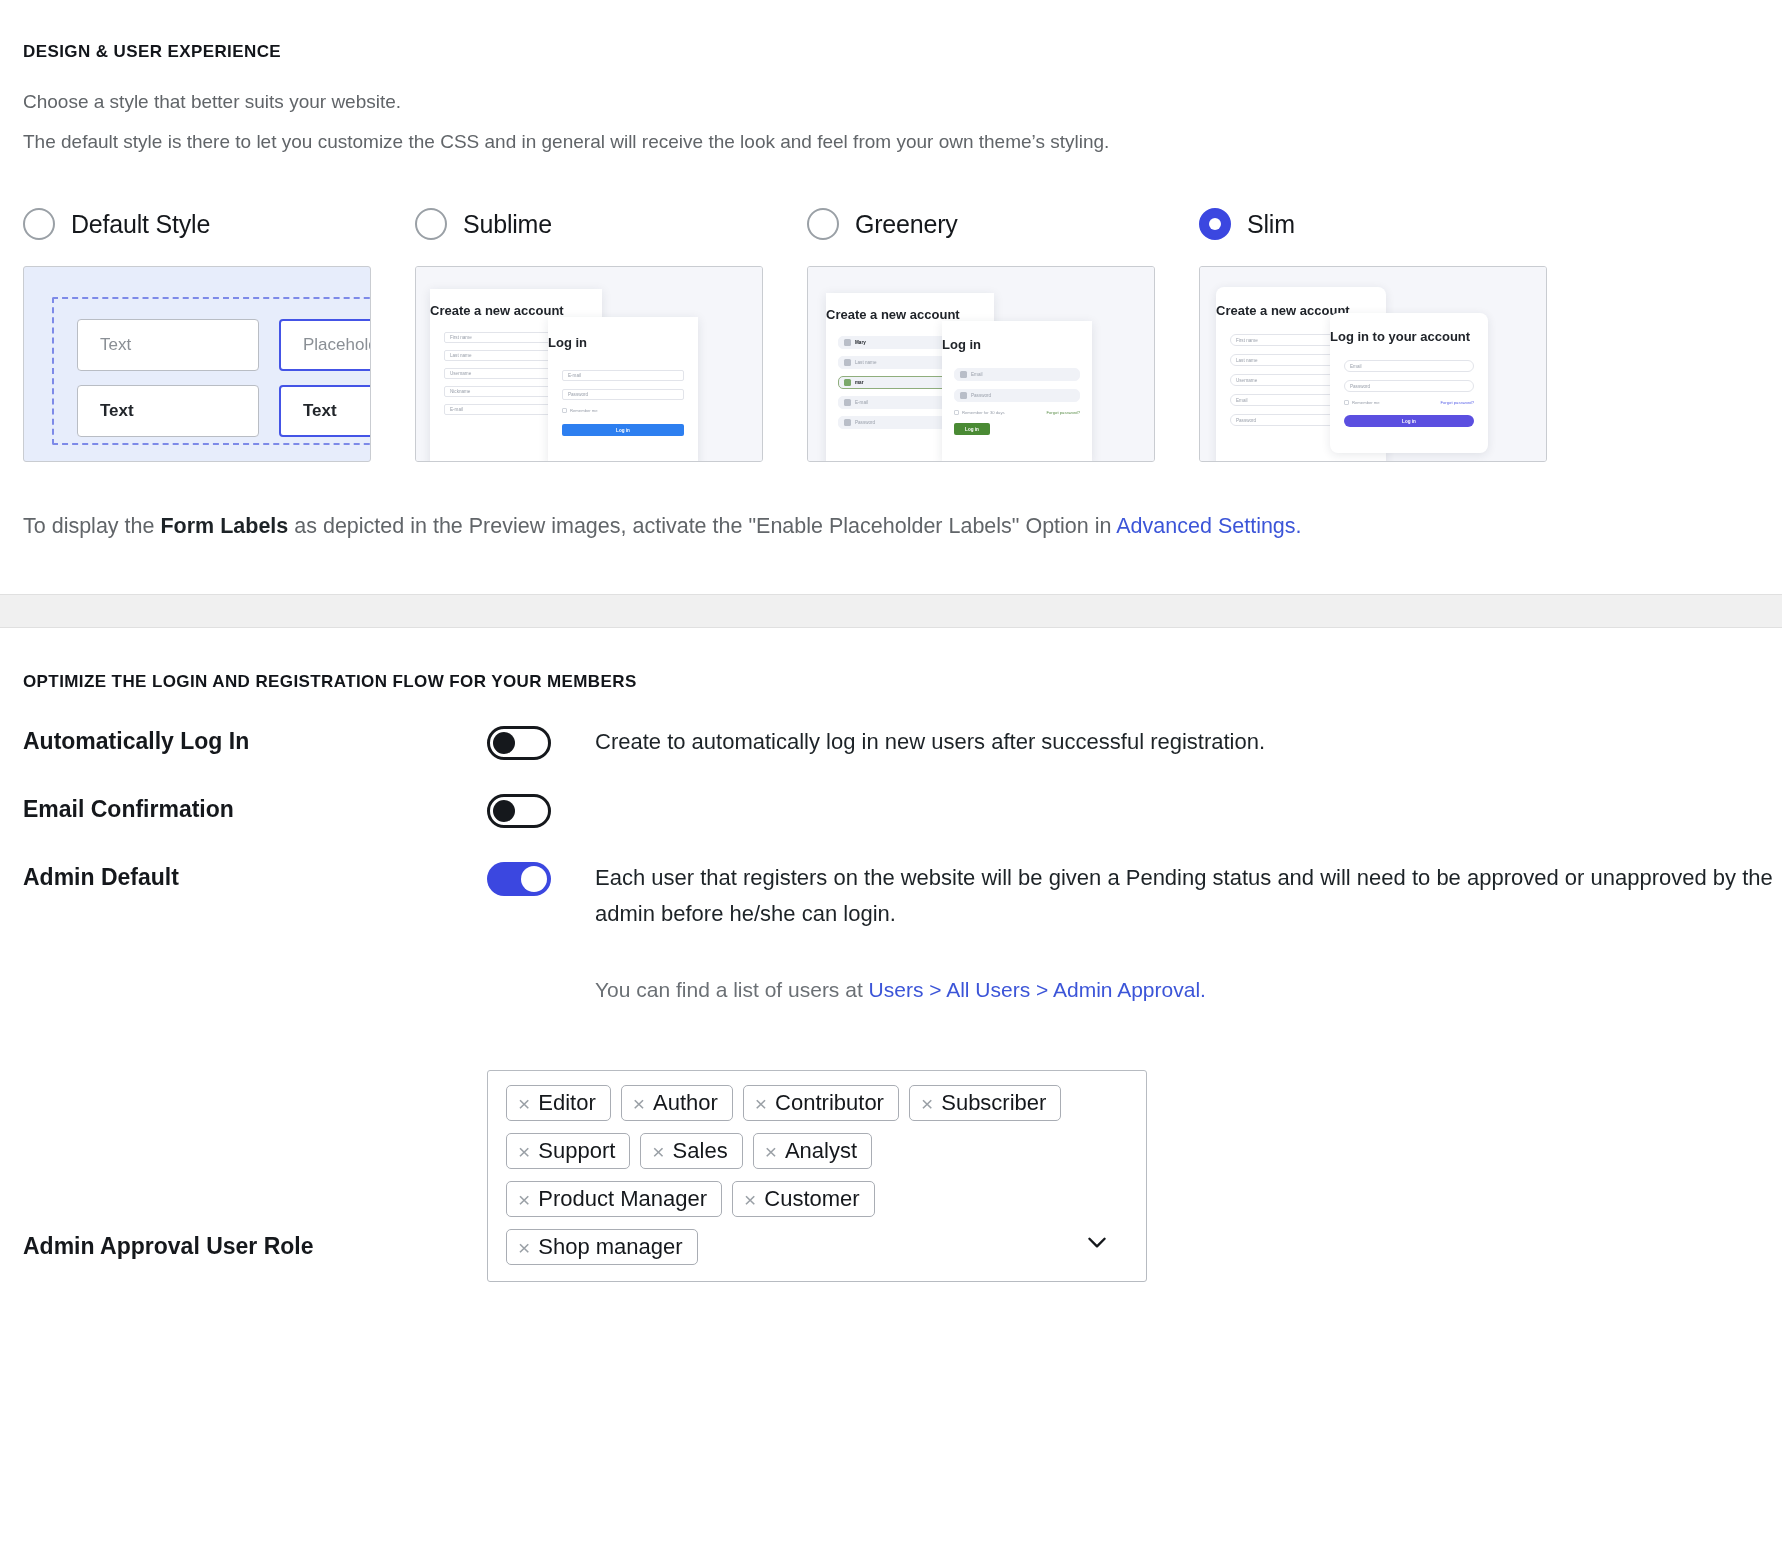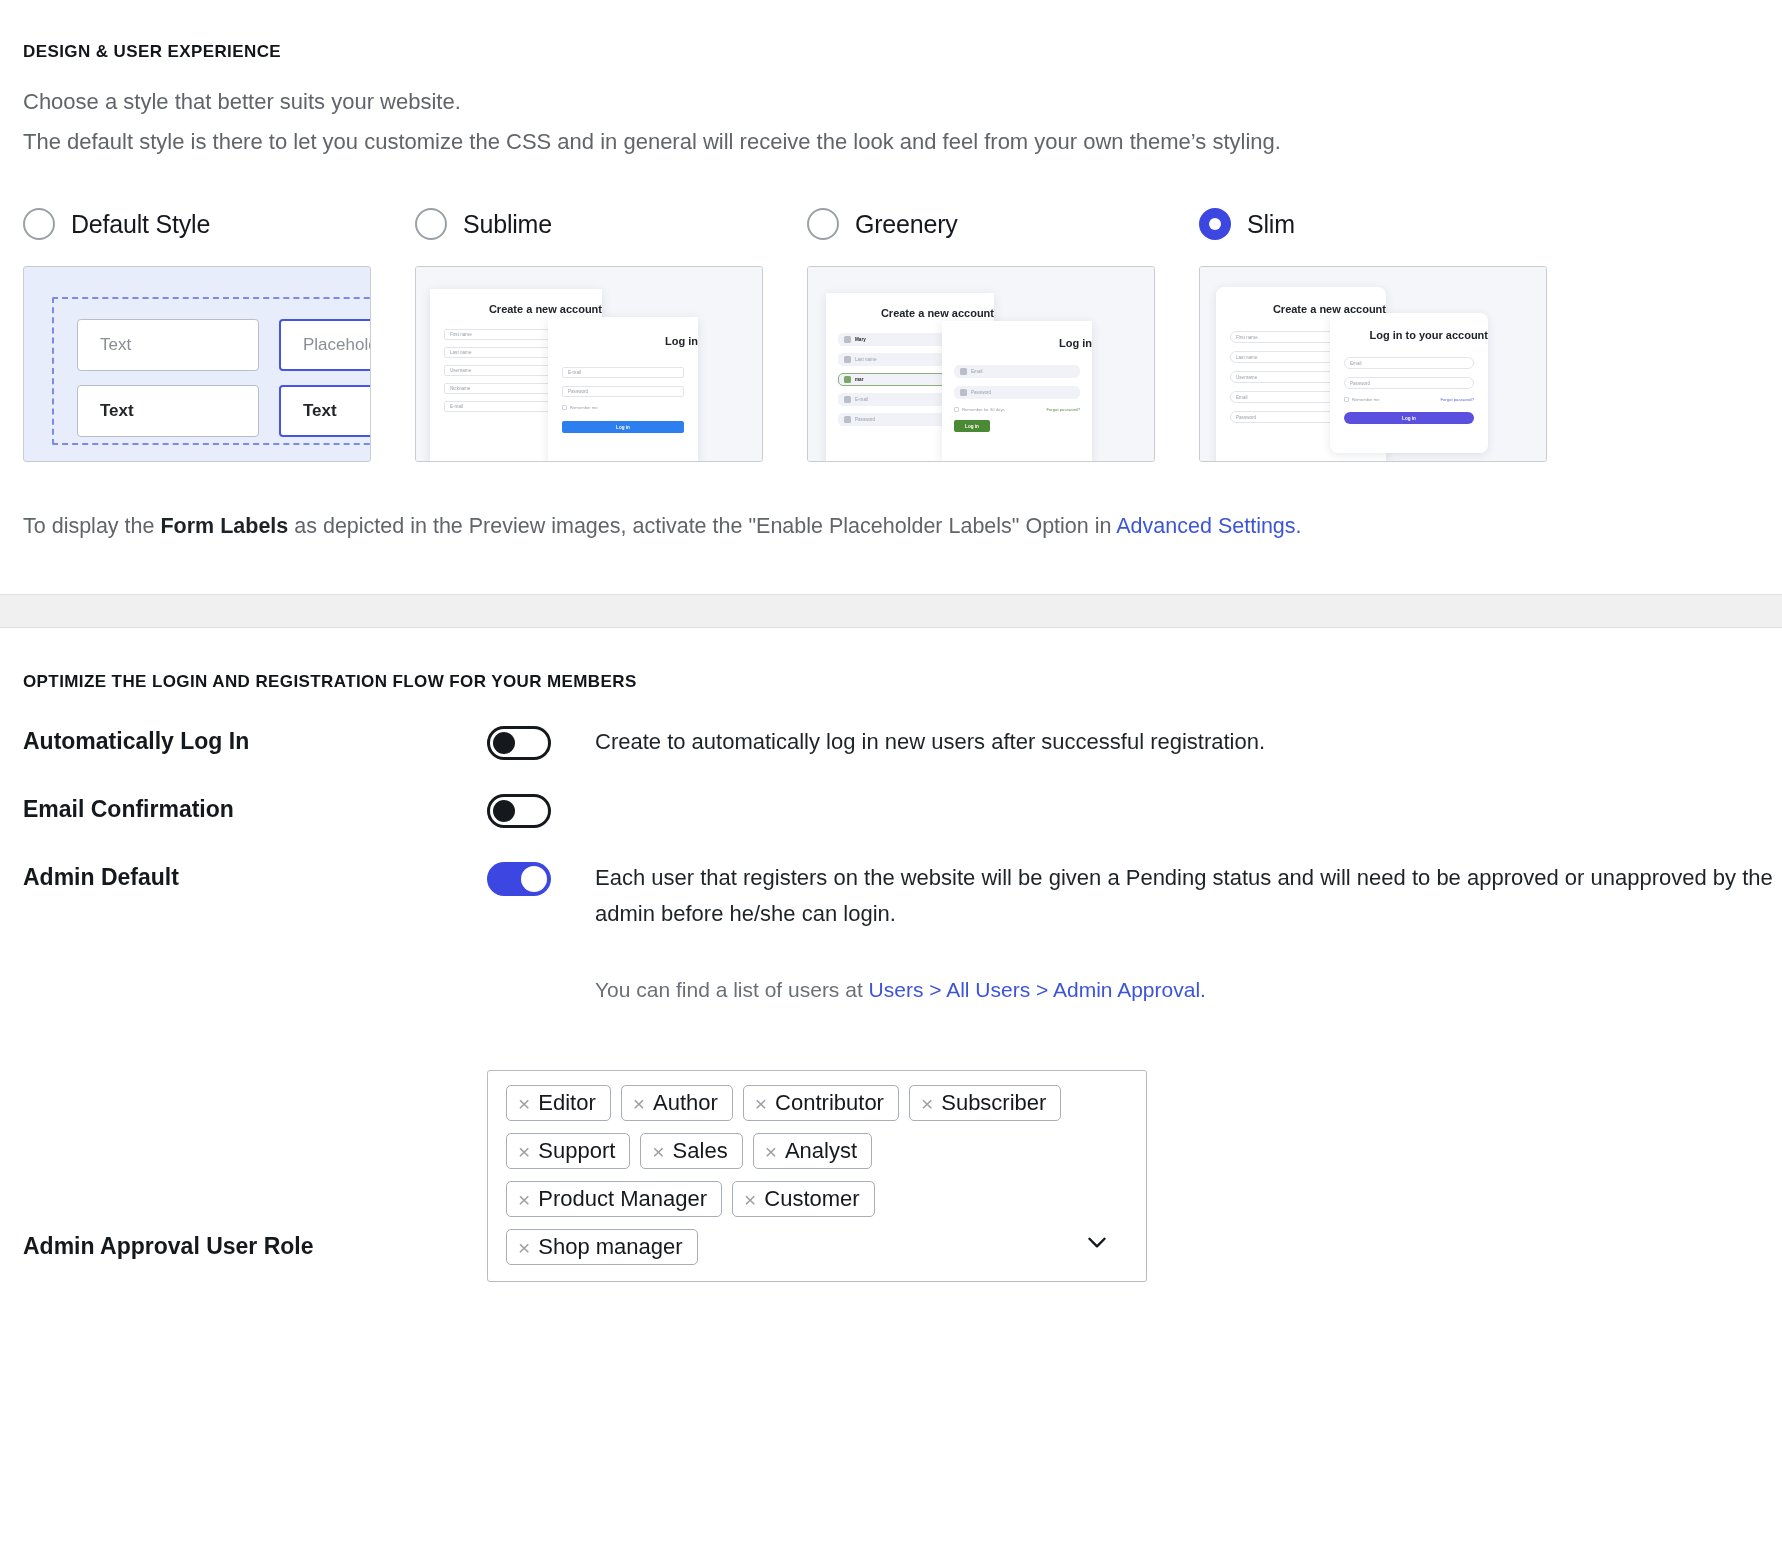--- a/index.html
+++ b/index.html
@@ -17,21 +17,21 @@
     font-size: 17px;
     font-weight: 700;
     letter-spacing: 0.4px;
     color: #12151a;
     padding: 42px 0 0 23px;
     text-transform: uppercase;
   }
 
   .intro {
     padding: 20px 8px 0 23px;
-    font-size: 22px;
+    font-size: 19px;
     line-height: 40px;
     color: #616569;
     font-weight: 400;
   }
   .intro div { white-space: nowrap; }
 
   
   .styles-row {
     display: flex;
     padding: 40px 0 0 0;
@@ -122,24 +122,24 @@
     position: absolute;
     background: #fff;
     box-shadow: 0 2px 10px rgba(30,35,60,.10);
   }
   .mock .card-log {
     position: absolute;
     background: #fff;
     box-shadow: 0 2px 10px rgba(30,35,60,.10);
   }
   .mock .tt {
-    font-size: 11px;
+    font-size: 13px;
     font-weight: 700;
     color: #20242a;
-    text-align: right;
+    text-align: left;
   }
   .mock .inp {
     height: 11px;
     border: 1px solid #e2e4ea;
     border-radius: 2px;
     background: #fff;
     font-size: 4.6px;
     color: #9aa0ab;
     display: flex;
     align-items: center;

